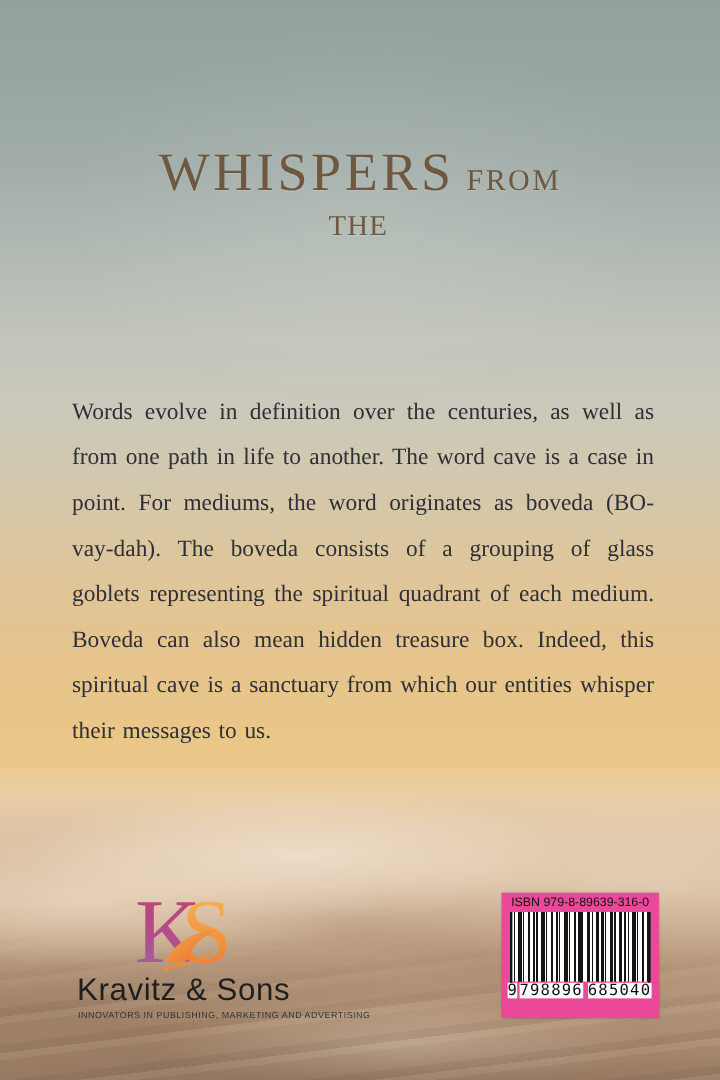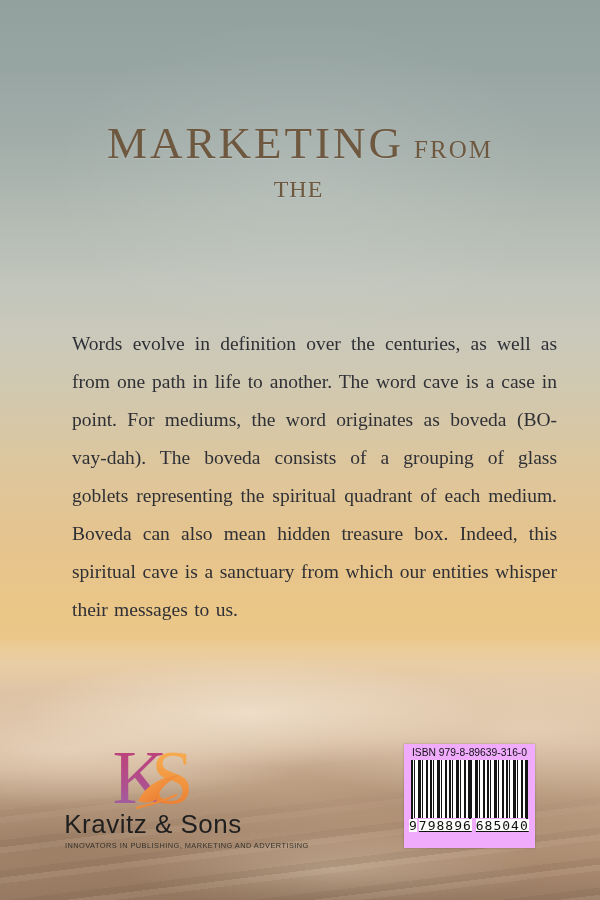--- a/index.html
+++ b/index.html
@@ -55,21 +55,21 @@
   .t-whispers{font-size:45px;letter-spacing:3px;}
   .t-from{font-size:25px;letter-spacing:2px;margin-left:10px;margin-top:40px;}
   .title-line2{
     margin-top:3px;display:inline-flex;align-items:flex-start;
     line-height:.92;white-space:nowrap;flex-direction:column;
   }
   .t-the{font-size:24px;letter-spacing:1px;padding-top:7px;margin-right:3px;}
   .t-cave{font-size:94px;letter-spacing:1px;}
   
   .blurb{
-    position:absolute;top:305px;left:72px;width:485px;
+    position:absolute;top:305px;left:60px;width:485px;
     font-size:19.5px;line-height:38px;color:#2f3036;
     text-align:justify;text-align-last:left;word-spacing:1.5px;
   }
   
   .publisher{position:absolute;left:53px;top:741px;width:200px;text-align:center;}
   .ks-logo{position:relative;display:inline-block;line-height:1;height:72px;}
   .ks-k,.ks-s{
     font-size:76px;font-weight:400;line-height:.95;display:inline-block;
     -webkit-background-clip:text;background-clip:text;color:transparent;
   }
@@ -79,22 +79,22 @@
   .publisher-name{
     margin-top:-4px;font-family:"Liberation Sans","DejaVu Sans",sans-serif;
     font-size:26px;font-weight:400;color:#1f1f1f;letter-spacing:.5px;white-space:nowrap;
   }
   .publisher-tagline{
     margin-top:1px;font-family:"Liberation Sans","DejaVu Sans",sans-serif;
     font-size:7.4px;color:#34312c;letter-spacing:.45px;white-space:nowrap;padding-left:12px;
   }
   
   .barcode-box{
-    position:absolute;left:404px;top:744px;width:131px;height:104px;
-    background:#f0abfc;box-sizing:border-box;padding:3px 5px 13px;
+    position:absolute;left:418px;top:744px;width:131px;height:104px;
+    background:#ec4899;box-sizing:border-box;padding:3px 5px 13px;
     box-shadow:0 0 2px rgba(0,0,0,.25);
   }
   .isbn-text{
     font-family:"Liberation Sans","DejaVu Sans",sans-serif;
     font-size:10.3px;color:#121212;text-align:center;white-space:nowrap;letter-spacing:0;
   }
   .bars-wrap{position:relative;height:72px;margin-top:2px;}
   .bars{
     position:absolute;left:2px;right:2px;top:0;height:58px;
     background:repeating-linear-gradient(90deg,
@@ -109,39 +109,39 @@
   .guard.g-mid{left:50%;margin-left:-1px;}
   .guard.g-right{right:2px;}
   .digits{
     position:absolute;left:0;right:0;bottom:0;height:14px;
     display:flex;align-items:flex-end;
     font-family:"DejaVu Sans Mono","Liberation Mono",monospace;
     font-size:13px;color:#101010;line-height:1;
   }
   .digits .d1{width:12px;background:#fdfdfc;}
   .digits .d2,.digits .d3{
-    flex:1;text-align:center;background:#fdfdfc;margin:0 2px;letter-spacing:1px;text-decoration:underline;
+    flex:1;text-align:center;background:#fdfdfc;margin:0 2px;letter-spacing:1px;
   }
 </style>
 </head>
 <body>
 
 <div class="cover">
 
   <div class="bg"></div>
 
   <div class="sand">
     <div class="ripples"></div>
   </div>
 
   <div class="vignette"></div>
 
   <div class="title-block">
     <div class="title-line1">
-      <span class="t-whispers">MARKETING</span><span class="t-from">FROM</span>
+      <span class="t-whispers">WHISPERS</span><span class="t-from">FROM</span>
     </div>
     <div class="title-line2">
       <span class="t-the">THE</span>
     </div>
   </div>
 
   <p class="blurb">Words evolve in definition over the centuries, as well as from one path in life to another. The word cave is a case in point. For mediums, the word originates as boveda (BO-vay-dah). The boveda consists of a grouping of glass goblets representing the spiritual quadrant of each medium. Boveda can also mean hidden treasure box. Indeed, this spiritual cave is a sanctuary from which our entities whisper their messages to us.</p>
 
   <div class="publisher">
     <div class="ks-logo">

